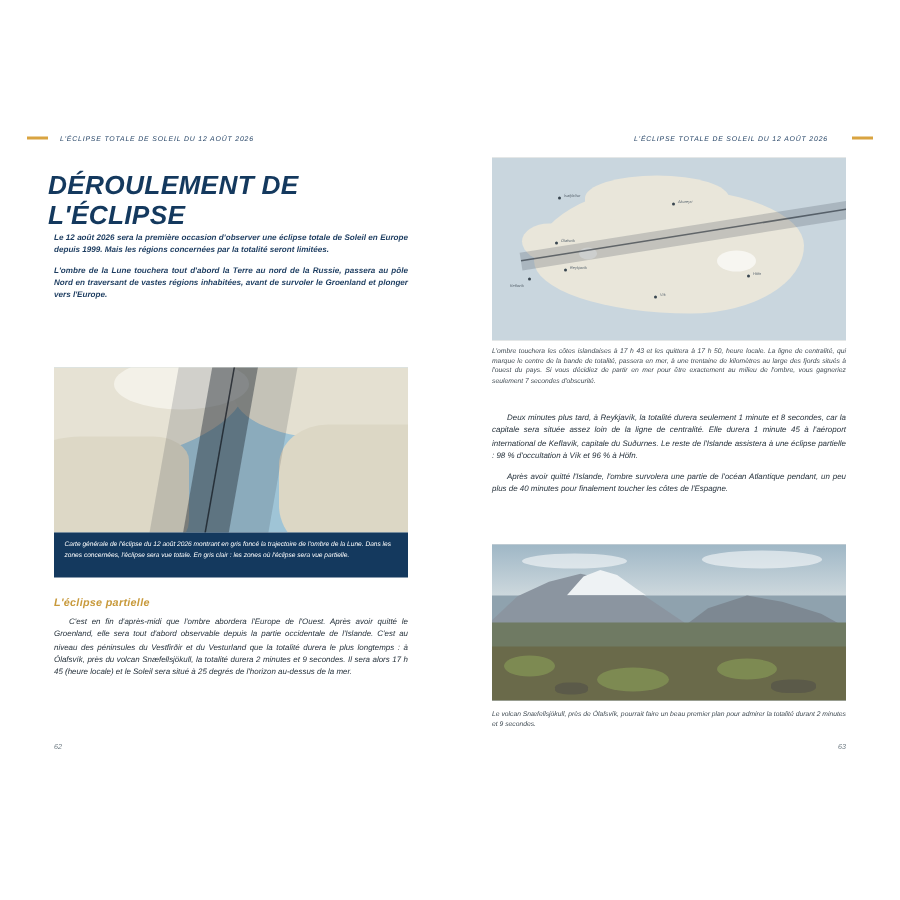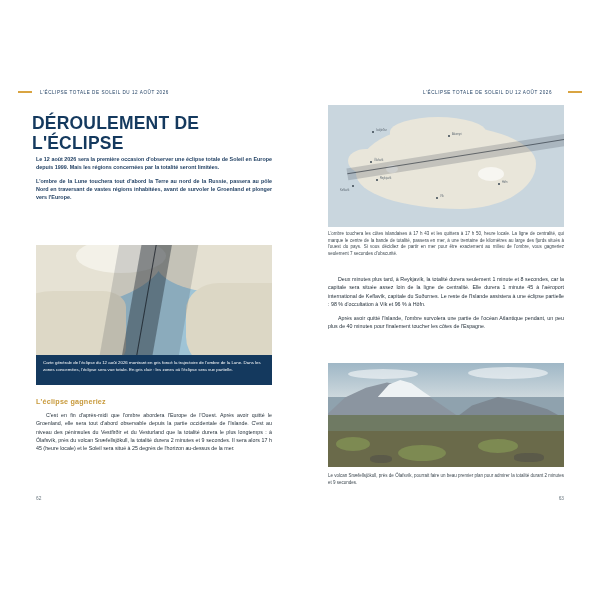--- a/index.html
+++ b/index.html
@@ -8,20 +8,21 @@
     font-family:"Liberation Sans", sans-serif;
     overflow:hidden;
   }
   .spread{
     position:absolute;left:0;top:0;width:600px;height:600px;
     background:#ffffff;
   }
   .page{
     position:absolute;top:85px;height:430px;background:#ffffff;
     box-sizing:border-box;
+    font-style:italic;
   }
   .page-left{left:18px;width:272px;}
   .page-right{left:310px;width:272px;}
 
   
   .runhead{
     position:absolute;top:0;left:0;right:0;height:14px;
     display:flex;align-items:center;
   }
   .runhead .rule{
@@ -158,21 +159,21 @@
       <div class="lm-ice"></div>
       <div class="lm-band-soft"></div>
       <div class="lm-band"></div>
       <div class="lm-line"></div>
     </div>
 
     <div class="caption-band">
       <p>Carte générale de l'éclipse du 12 août 2026 montrant en gris foncé la trajectoire de l'ombre de la Lune. Dans les zones concernées, l'éclipse sera vue totale. En gris clair : les zones où l'éclipse sera vue partielle.</p>
     </div>
 
-    <h2 class="sub">L'éclipse gagneriez</h2>
+    <h2 class="sub">L'éclipse partielle</h2>
 
     <div class="body-left">
       <p>C'est en fin d'après-midi que l'ombre abordera l'Europe de l'Ouest. Après avoir quitté le Groenland, elle sera tout d'abord observable depuis la partie occidentale de l'Islande. C'est au niveau des péninsules du Vestfirðir et du Vesturland que la totalité durera le plus longtemps : à Ólafsvík, près du volcan Snæfellsjökull, la totalité durera 2 minutes et 9 secondes. Il sera alors 17 h 45 (heure locale) et le Soleil sera situé à 25 degrés de l'horizon au-dessus de la mer.</p>
     </div>
 
     <div class="folio folio-left">62</div>
   </div>
 
   <div class="page page-right">
 

